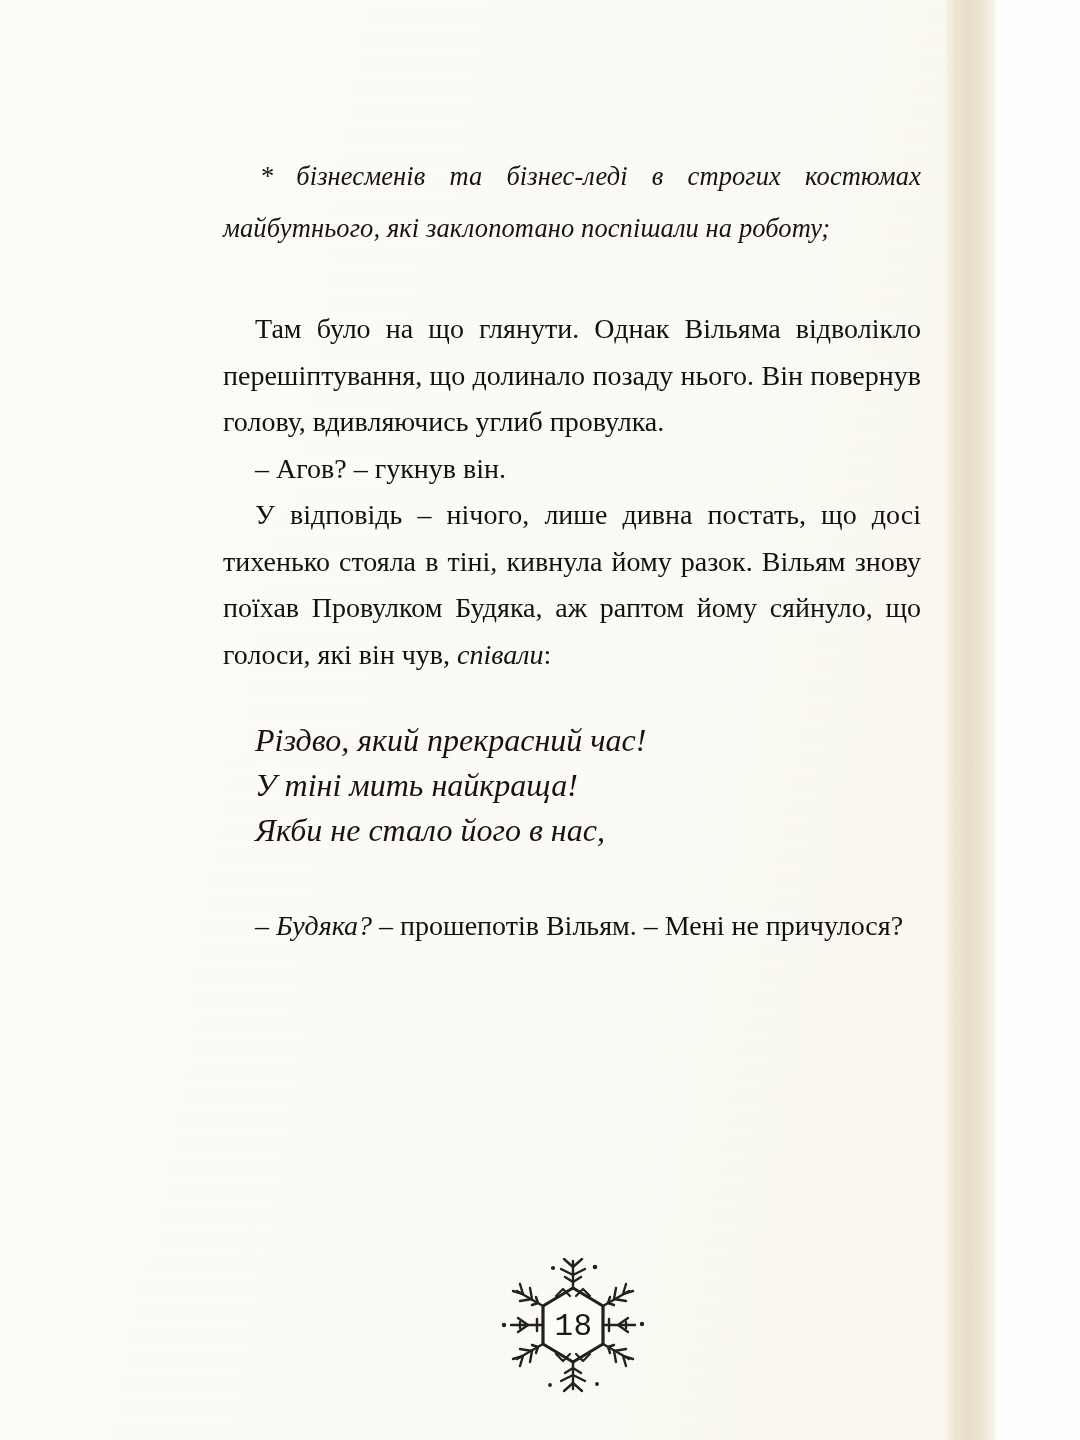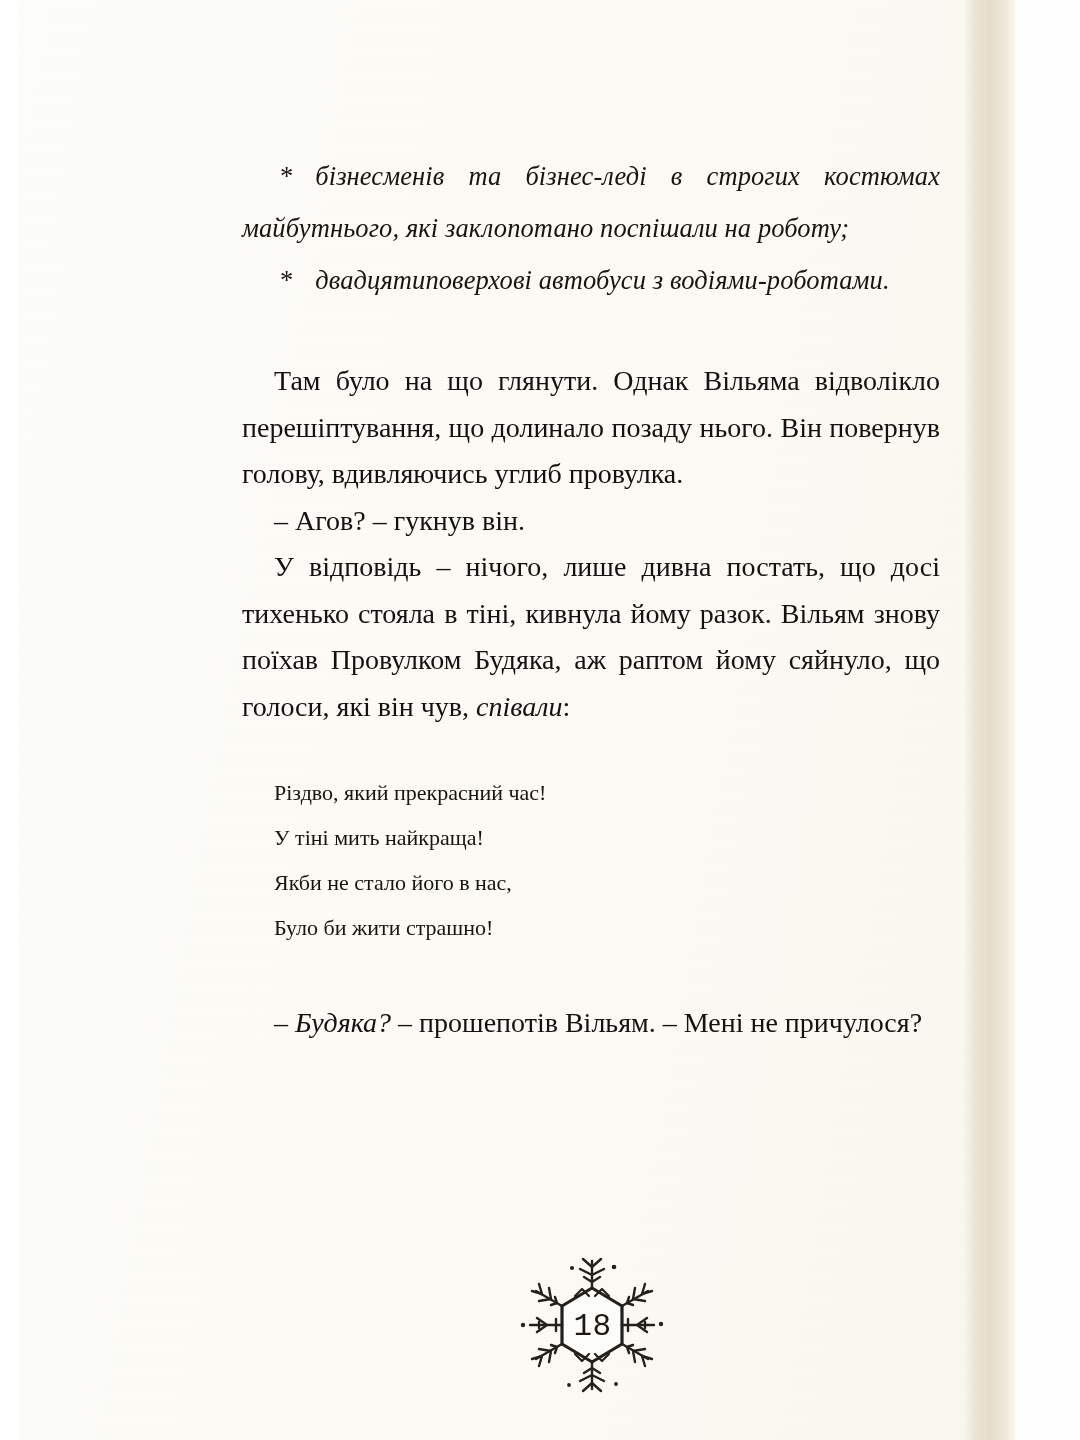--- a/index.html
+++ b/index.html
@@ -15,21 +15,20 @@
     font-family: "Liberation Serif", "DejaVu Serif", serif;
   }
 
   
   #page {
     position: absolute;
     left: 0; top: 0;
     width: 887px;
     height: 1440px;
     background: #fdfdfa;
-    margin-left: 19px;
   }
   
   #page-tint {
     position: absolute;
     left: 0; top: 0;
     width: 948px;
     height: 1440px;
     background: linear-gradient(100deg,
         #fdfdfb 0%,
         #fcfbf6 38%,
@@ -108,21 +107,22 @@
   }
   .prose em { }
 
   .gap-after-list { height: 52px; }
   .gap-before-verse { height: 40px; }
   .gap-after-verse { height: 50px; }
 
   
   .verse {
     margin: 0 0 0 32px;
-    font-size: 22px;
+    font-style: italic;
+    font-size: 32px;
     line-height: 45px;
     color: #16130f;
   }
   .verse .vline {
     display: block;
     white-space: nowrap;
   }
 
   
   #folio {
@@ -154,37 +154,35 @@
 
 <div id="page">
   <div id="page-tint"></div>
   <div id="page-edge"></div>
   <div id="page-edge-line"></div>
 
   <div id="text-column">
 
     <div class="bullet-list">
       <p class="bullet-item"><span class="star">*</span><span class="sp"></span><span>бізнесменів та бізнес-леді в строгих костюмах майбутнього, які заклопотано поспішали на роботу;</span></p>
-      <p class="bullet-item"><span class="star">*</span><span class="sp"></span><span>двадцятиповерхові автобуси з водіями-роботами.</span></p>
     </div>
 
     <div class="gap-after-list"></div>
 
     <p class="prose">Там було на що глянути. Однак Вільяма відволікло перешіптування, що долинало позаду нього. Він повернув голову, вдивляючись углиб провулка.</p>
     <p class="prose">– Агов? – гукнув він.</p>
 
     <p class="prose"><span>У відповідь – нічого, лише дивна постать, що досі тихенько стояла в тіні, кивнула йому разок. Вільям знову поїхав Провулком Будяка, аж раптом йому сяйнуло, що голоси, які він чув, </span><em>співали</em><span>:</span></p>
 
     <div class="gap-before-verse"></div>
 
     <div class="verse">
       <span class="vline">Різдво, який прекрасний час!</span>
       <span class="vline">У тіні мить найкраща!</span>
       <span class="vline">Якби не стало його в нас,</span>
-      <span class="vline">Було би жити страшно!</span>
     </div>
 
     <div class="gap-after-verse"></div>
 
     <p class="prose"><span>– </span><em>Будяка?</em><span> – прошепотів Вільям. – Мені не причулося?</span></p>
 
   </div>
 
   <div id="folio">
     <svg width="172" height="136" viewBox="0 0 172 136" fill="none" stroke="#22201c" stroke-width="2.4" stroke-linecap="round" stroke-linejoin="round">

